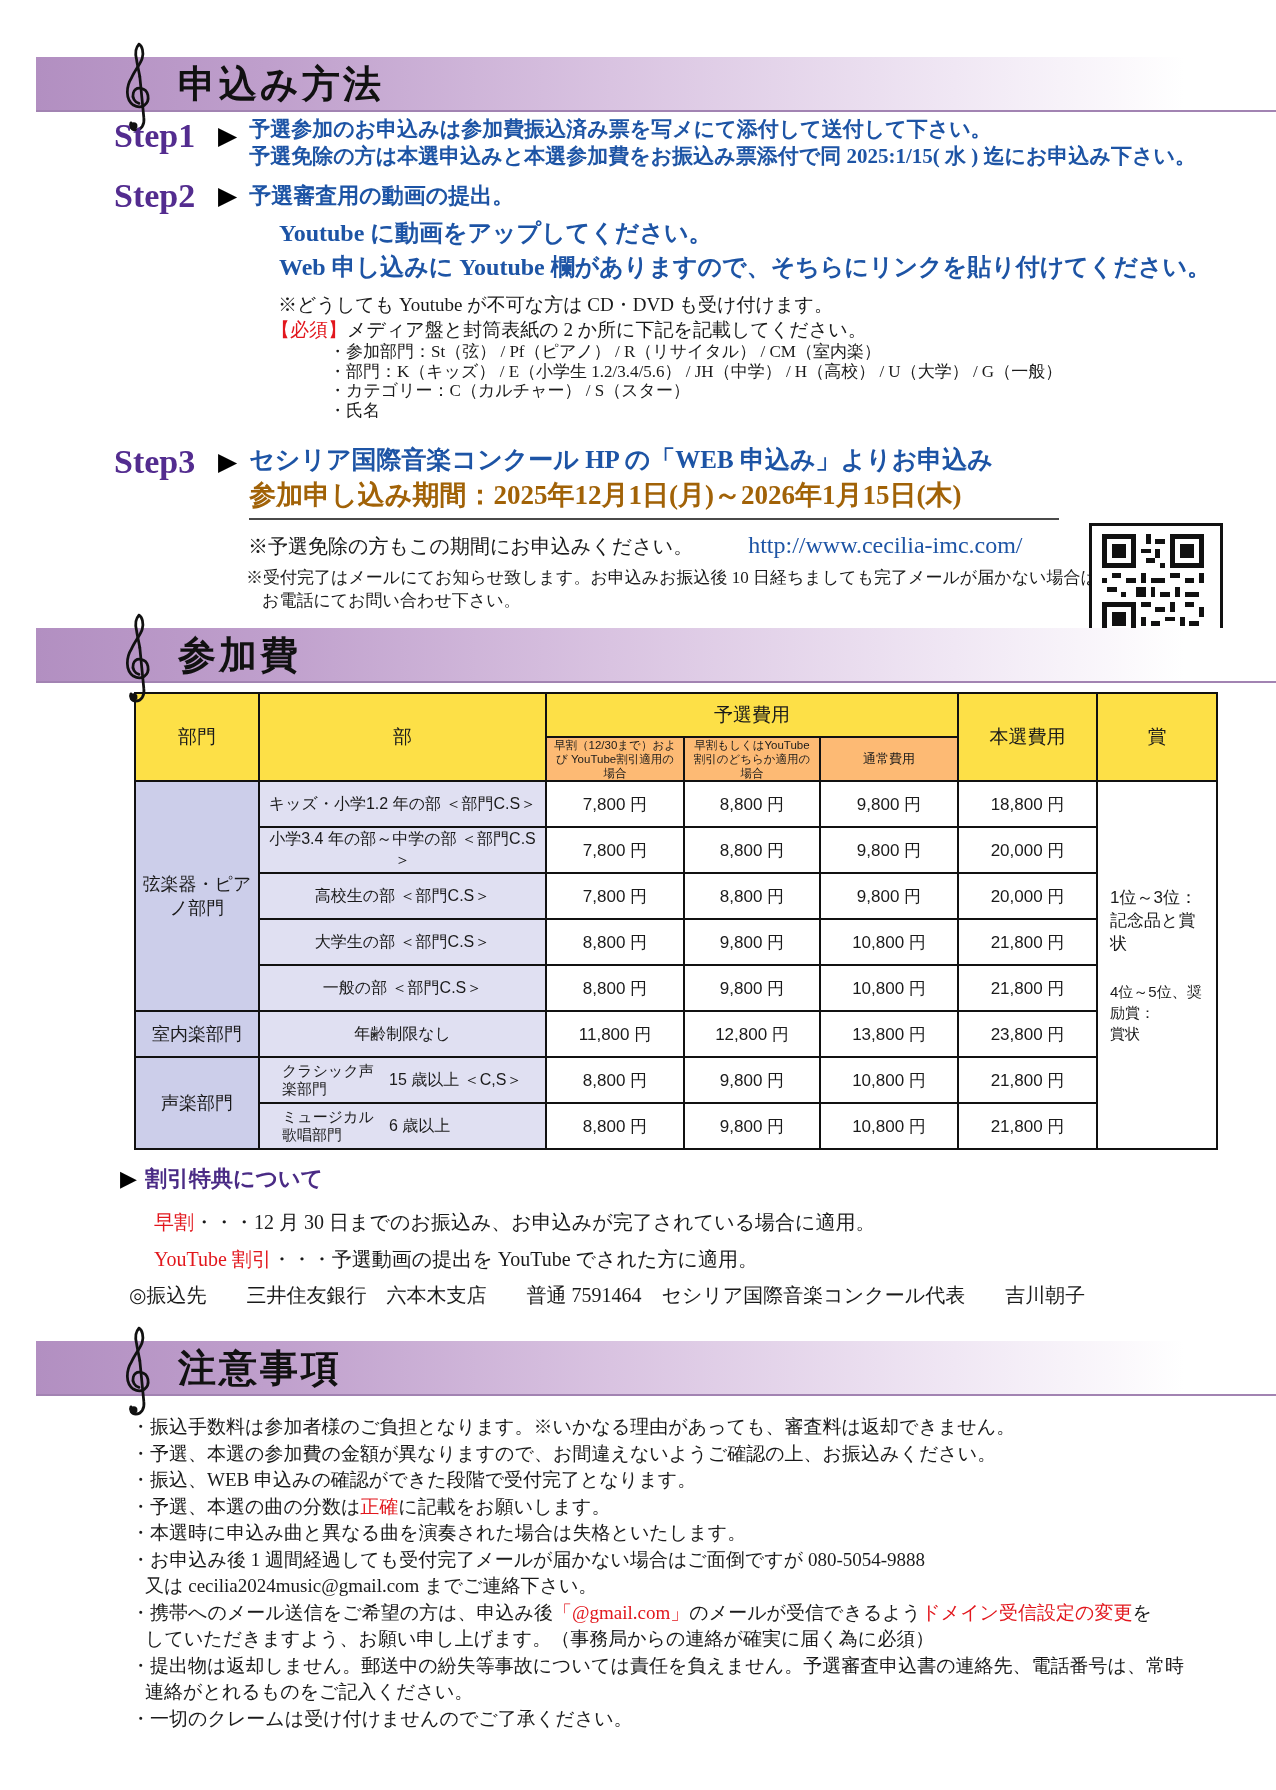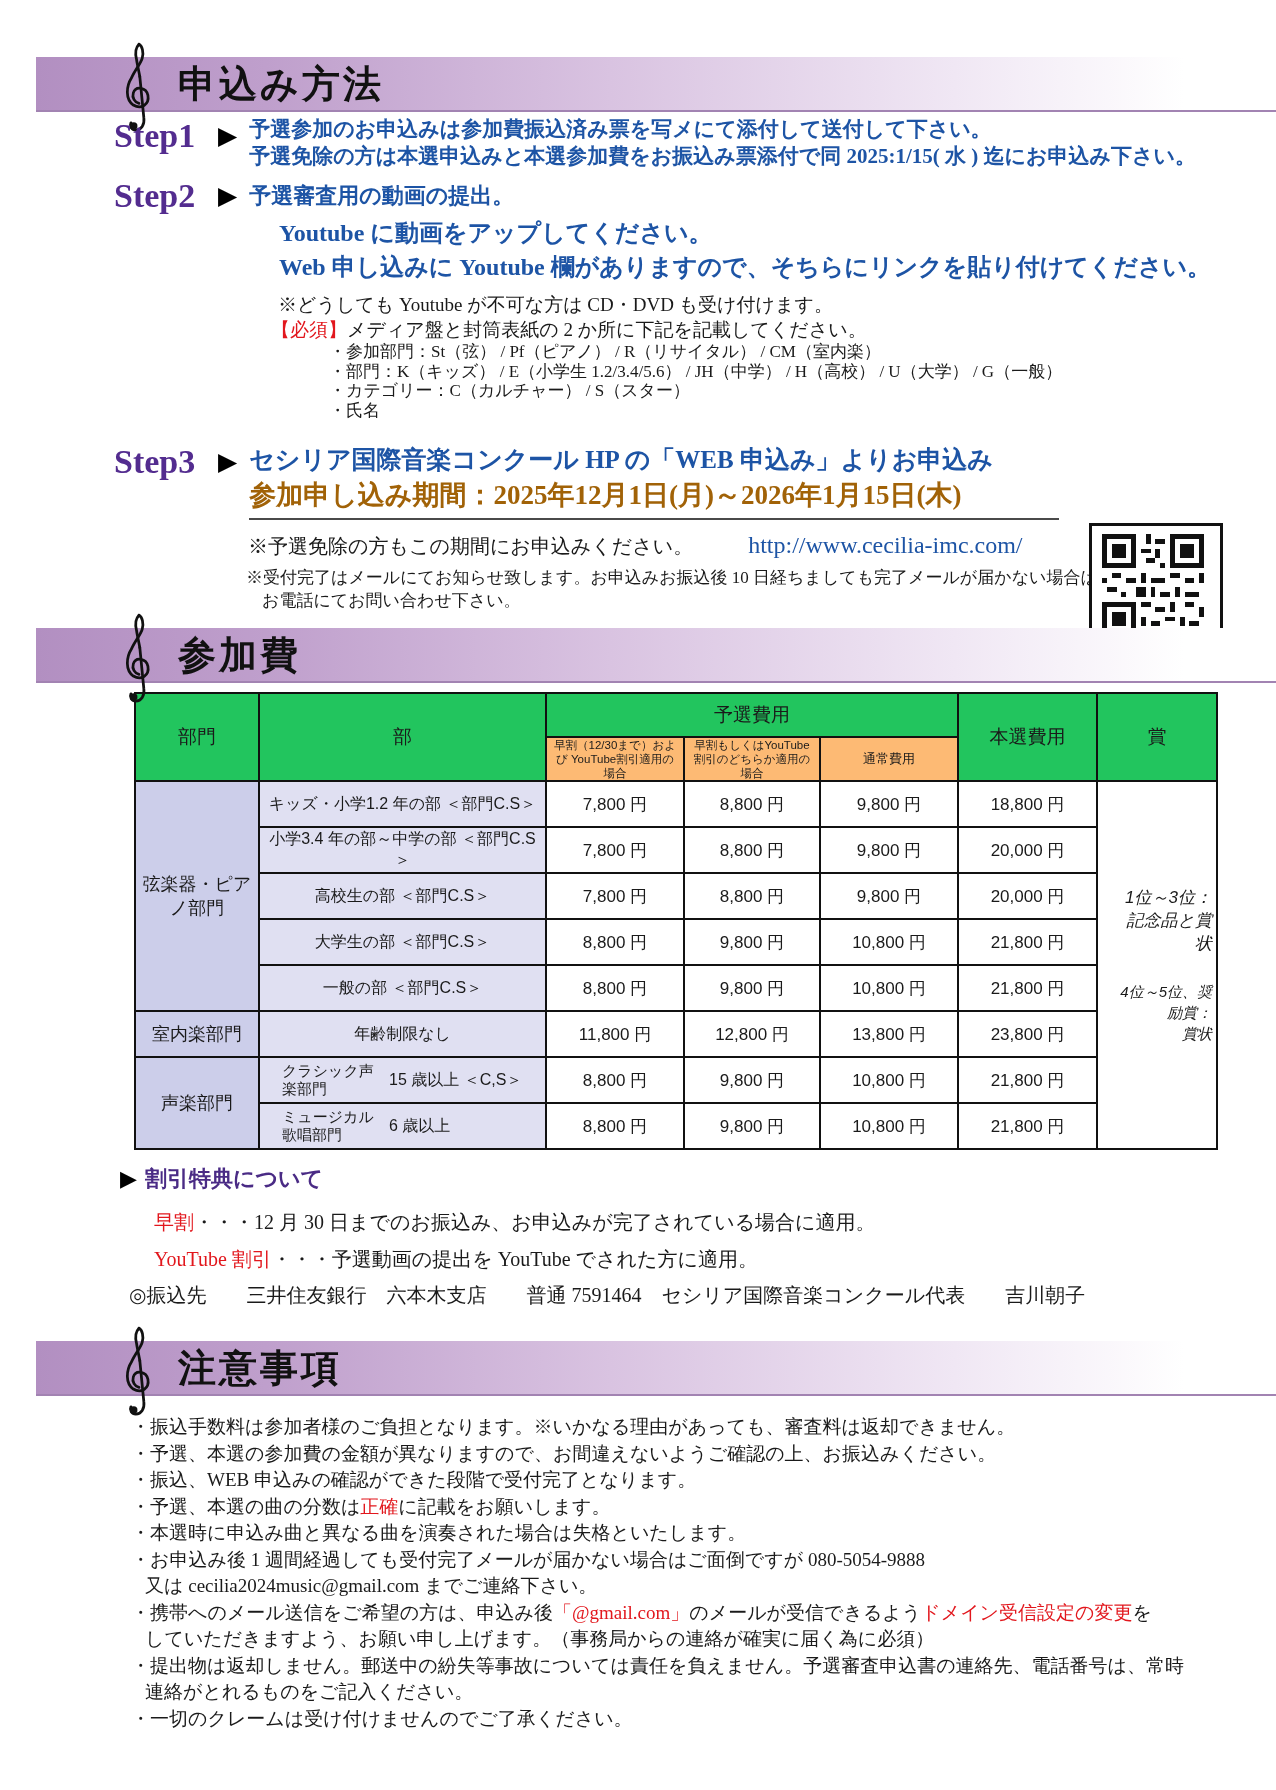--- a/index.html
+++ b/index.html
@@ -33,30 +33,30 @@
   .url{font-size:24px;color:#1d54a5;margin-left:55px;white-space:nowrap;}
   .smallnotes{margin-left:210px;margin-top:6px;font-size:17px;line-height:23px;}
   .smallnotes .ind{padding-left:16px;}
   
   .qrbox{position:absolute;left:1053px;top:411px;width:112px;height:108px;border:3px solid #111;
          background:#fff;padding:8px;}
   
   .feetable{border-collapse:collapse;margin:9px 0 0 98px;table-layout:fixed;
             font-family:"Liberation Sans","DejaVu Sans",sans-serif;}
   .feetable th,.feetable td{border:2px solid #111;text-align:center;vertical-align:middle;padding:0 4px;}
-  .feetable th{background:#22c55e;font-size:19px;font-weight:500;}
+  .feetable th{background:#fde047;font-size:19px;font-weight:500;}
   .feetable th.sub{background:#fdba74;font-size:11.5px;font-weight:400;line-height:14px;height:42px;}
   .feetable th.sub3{font-size:13px;}
   .feetable tr.hmain th{height:42px;}
   .feetable td{height:44px;font-size:17px;background:#fff;}
   .feetable td.grp{background:#ccceea;font-size:18px;line-height:24px;}
   .feetable td.sec{background:#e0e0f2;font-size:16px;}
   .feetable td.sec .two{display:flex;align-items:center;text-align:left;padding-left:18px;gap:14px;}
   .feetable td.sec .nm{display:inline-block;width:6.2em;font-size:15px;line-height:18px;}
-  .feetable td.prize{vertical-align:middle;text-align:right;padding-left:12px;font-size:17px;line-height:23px;font-style:italic;}
+  .feetable td.prize{vertical-align:middle;text-align:left;padding-left:12px;font-size:17px;line-height:23px;}
   .feetable td.prize .blk2{margin-top:26px;font-size:15px;line-height:21px;}
   
   .discount{margin-top:14px;}
   .dhead{margin-left:84px;display:flex;align-items:center;}
   .dhead .tri2{font-size:22px;color:#000;margin-right:8px;}
   .dhead .dtitle{font-size:22px;font-weight:bold;color:#4a2b85;}
   .dline{margin-left:118px;font-size:20px;line-height:29px;margin-top:8px;white-space:nowrap;}
   .dline.first{margin-top:14px;}
   .dnote{margin-left:108px;font-size:20px;margin-top:16px;white-space:nowrap;}
   .dbank{margin-left:93px;font-size:20px;margin-top:8px;white-space:nowrap;}

